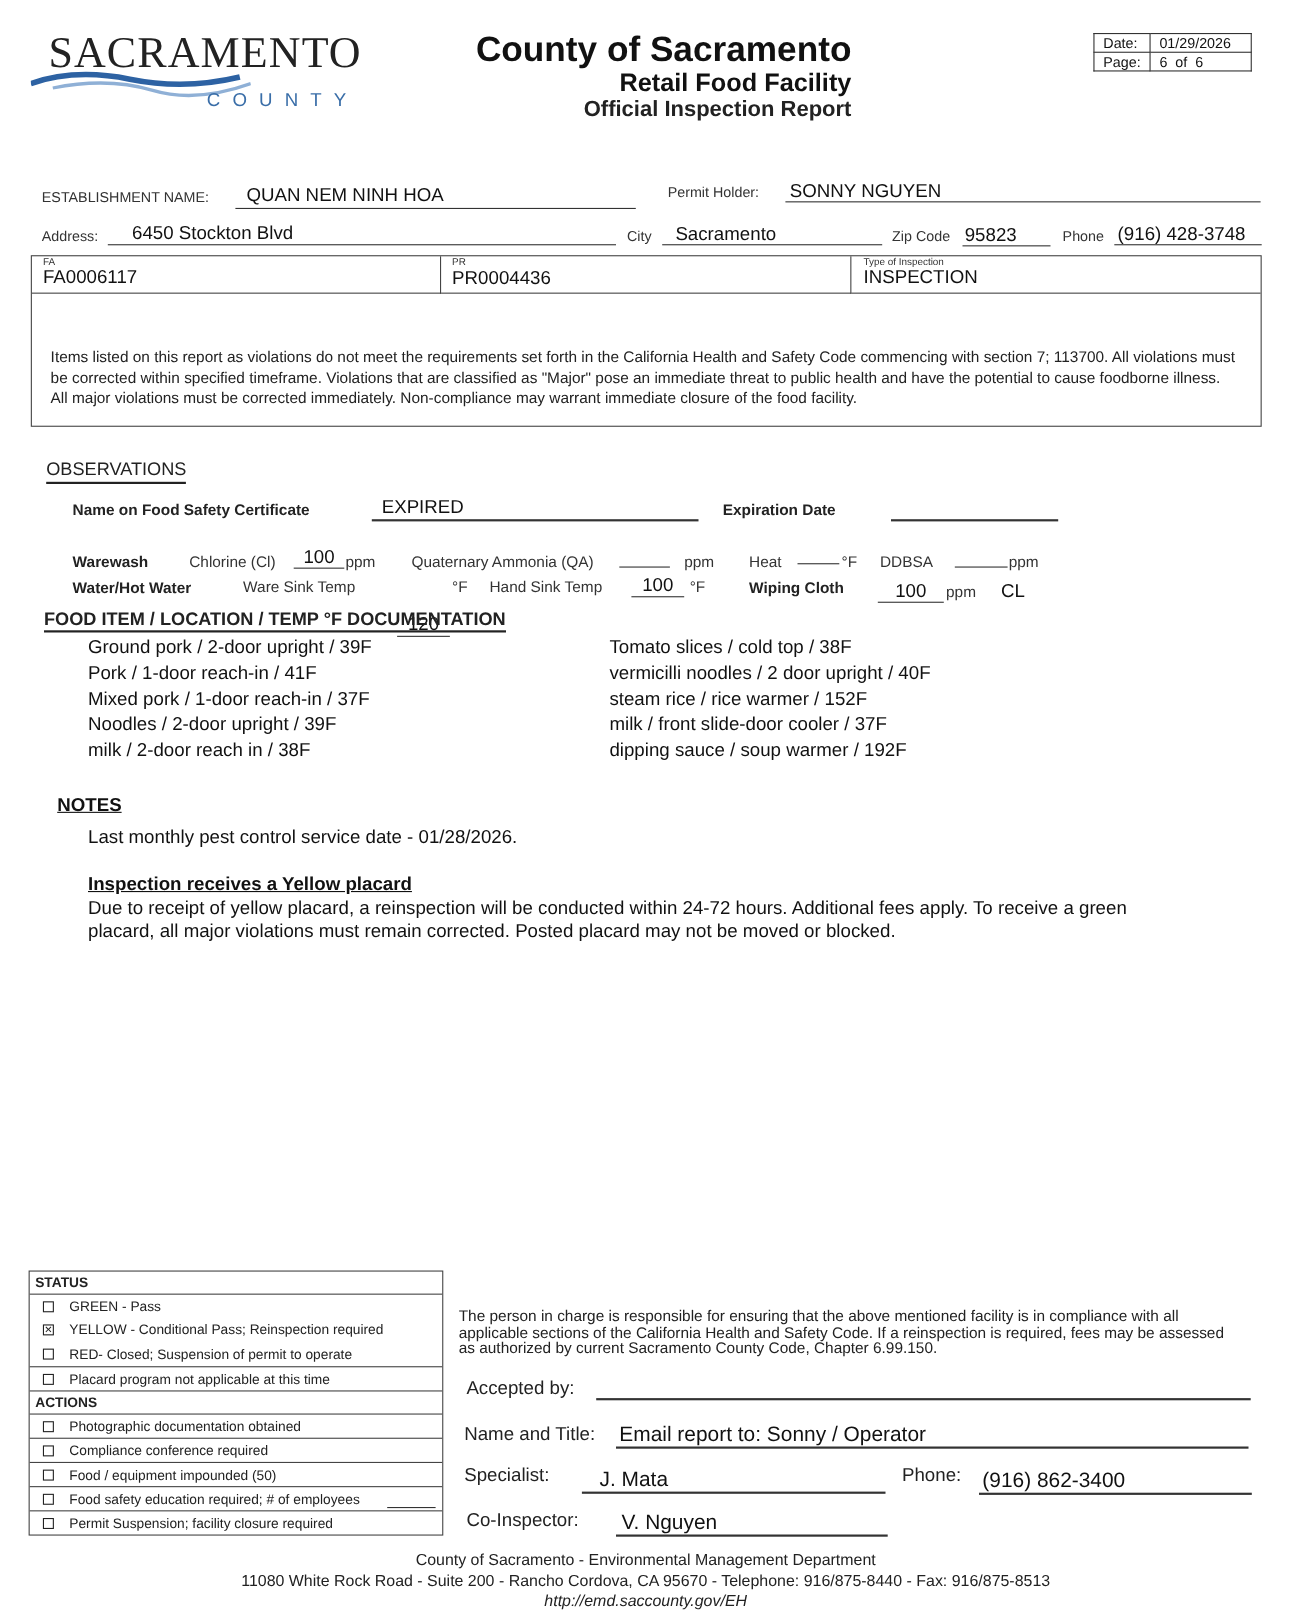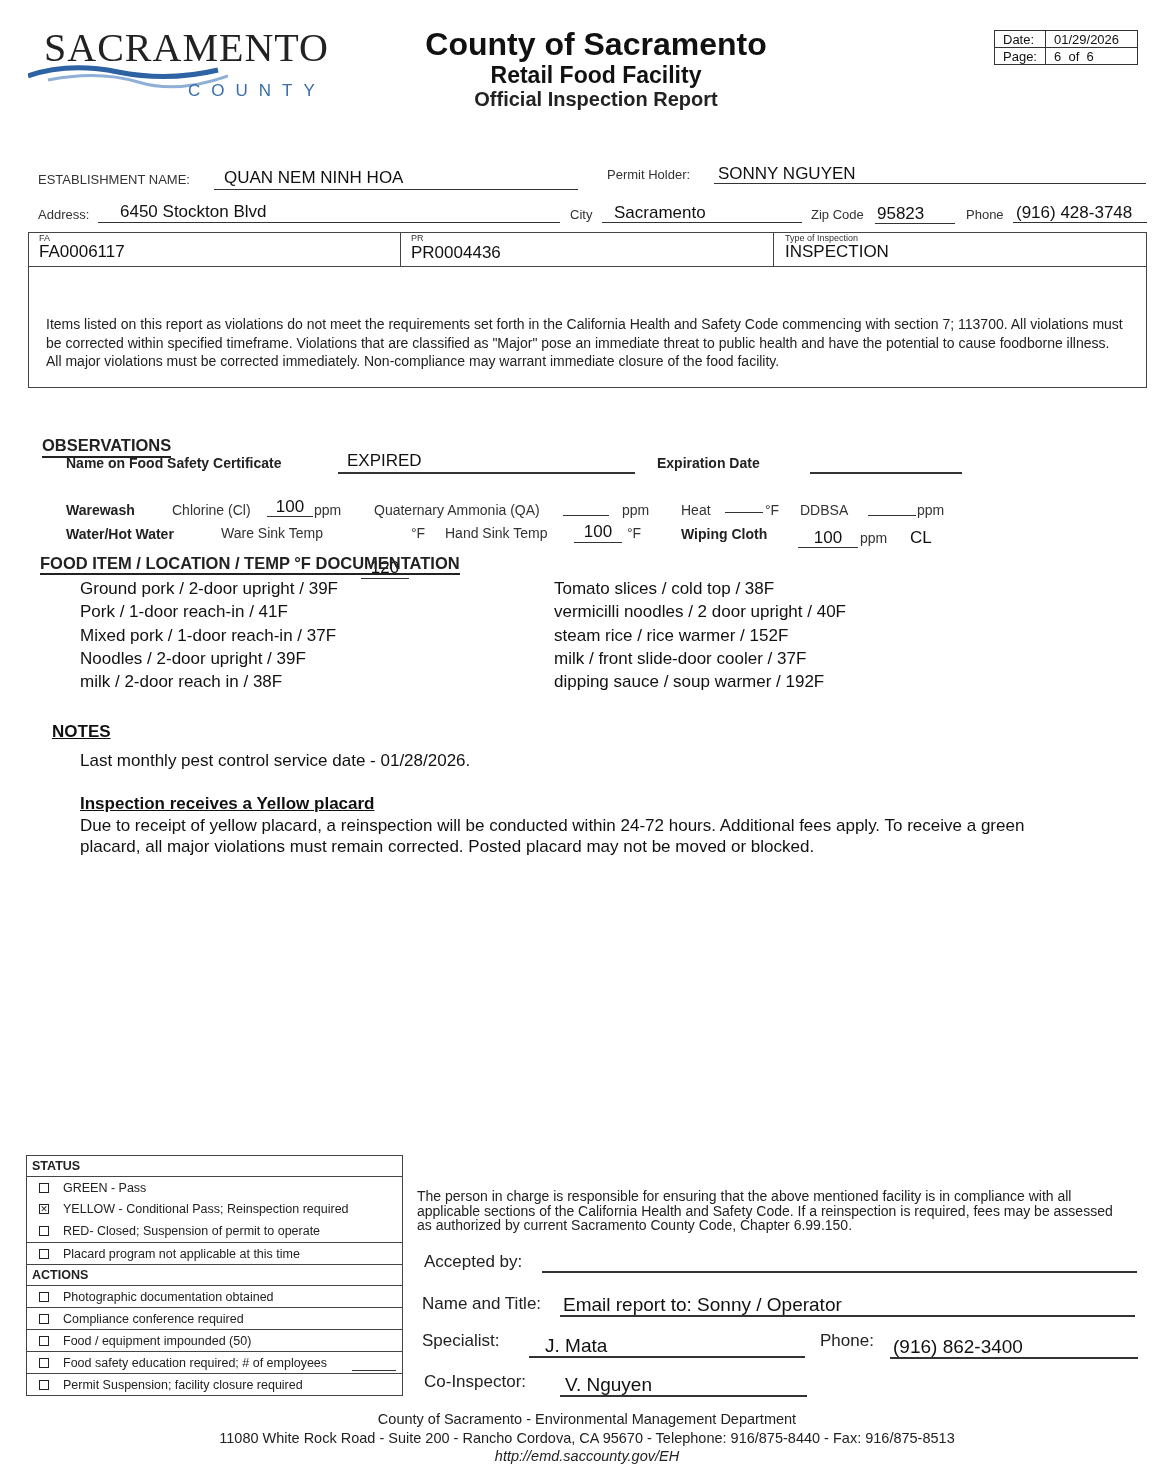--- a/index.html
+++ b/index.html
@@ -2,21 +2,21 @@
 <html><head>
 <meta charset="utf-8">
 <style>
   * { box-sizing: border-box; margin: 0; padding: 0; }
   body { width: 1174px; height: 1464px; background: #fff; font-family: "Liberation Sans", sans-serif; color: #111; position: relative; overflow: hidden; }
   .abs { position: absolute; }
   .logo { left: 28px; top: 24px; width: 300px; height: 70px; }
   .logo-main { position: absolute; left: 16px; top: 0; font-family: "Liberation Serif", serif; font-size: 40px; letter-spacing: 1px; color: #222; }
   .logo-sub { position: absolute; left: 160px; top: 57px; font-family: "Liberation Sans", sans-serif; font-size: 17px; letter-spacing: 11px; color: #3a6ea8; }
   .logo-wave { position: absolute; left: 0; top: 34px; }
-  .title-block { left: 396px; width: 400px; text-align: center; }
+  .title-block { left: 374px; width: 400px; text-align: right; }
   .dp-table { left: 994px; top: 30px; border-collapse: collapse; font-size: 13px; }
   .dp-table td { border: 1.3px solid #333; padding: 0 8px; height: 17px; line-height: 15px; }
   .lbl-small { font-size: 13px; color: #333; }
   .field-val { font-size: 17px; }
   .uline { border-bottom: 1.4px solid #333; }
   .box { border: 1.5px solid #444; }
   .tiny { font-size: 9px; color: #333; }
   .obs-bold { font-weight: bold; font-size: 14px; color: #222; }
   .obs-norm { font-size: 14px; color: #333; }
   .food { font-size: 17px; line-height: 23.3px; }
@@ -83,21 +83,21 @@
     <div class="tiny">PR</div>
     <div class="field-val" style="line-height:20px;">PR0004436</div>
   </div>
   <div class="abs" style="left:745px;top:0;width:372px;height:34px;border-bottom:1.3px solid #444;padding-left:11px;">
     <div class="tiny">Type of Inspection</div>
     <div class="field-val" style="line-height:18px;">INSPECTION</div>
   </div>
   <div class="abs" style="left:17px;top:82px;width:1080px;font-size:14px;line-height:18.5px;color:#222;">Items listed on this report as violations do not meet the requirements set forth in the California Health and Safety Code commencing with section 7; 113700. All violations must be corrected within specified timeframe. Violations that are classified as "Major" pose an immediate threat to public health and have the potential to cause foodborne illness. All major violations must be corrected immediately. Non-compliance may warrant immediate closure of the food facility.</div>
 </div>
 
-<div class="abs" style="left:42px;top:436px;font-size:16.5px;font-weight:bold;color:#222;border-bottom:2px solid #222;padding-bottom:1px;">OBSERVATIONS</div>
+<div class="abs" style="left:42px;top:418px;font-size:16.5px;font-weight:normal;color:#222;border-bottom:2px solid #222;padding-bottom:1px;">OBSERVATIONS</div>
 <div class="abs obs-bold" style="left:66px;top:455px;">Name on Food Safety Certificate</div>
 <div class="abs uline field-val" style="left:338px;top:451px;width:297px;height:23px;padding-left:9px;border-bottom-width:2px;">EXPIRED</div>
 <div class="abs obs-bold" style="left:657px;top:455px;">Expiration Date</div>
 <div class="abs uline" style="left:810px;top:455px;width:152px;height:19px;border-bottom-width:2px;"></div>
 
 <div class="abs obs-bold" style="left:66px;top:502px;">Warewash</div>
 <div class="abs obs-norm" style="left:172px;top:502px;">Chlorine (Cl)</div>
 <div class="abs uline" style="left:267px;top:497px;width:46px;height:20px;text-align:center;font-size:17px;">100</div>
 <div class="abs obs-norm" style="left:314px;top:502px;">ppm</div>
 <div class="abs obs-norm" style="left:374px;top:502px;">Quaternary Ammonia (QA)</div>

